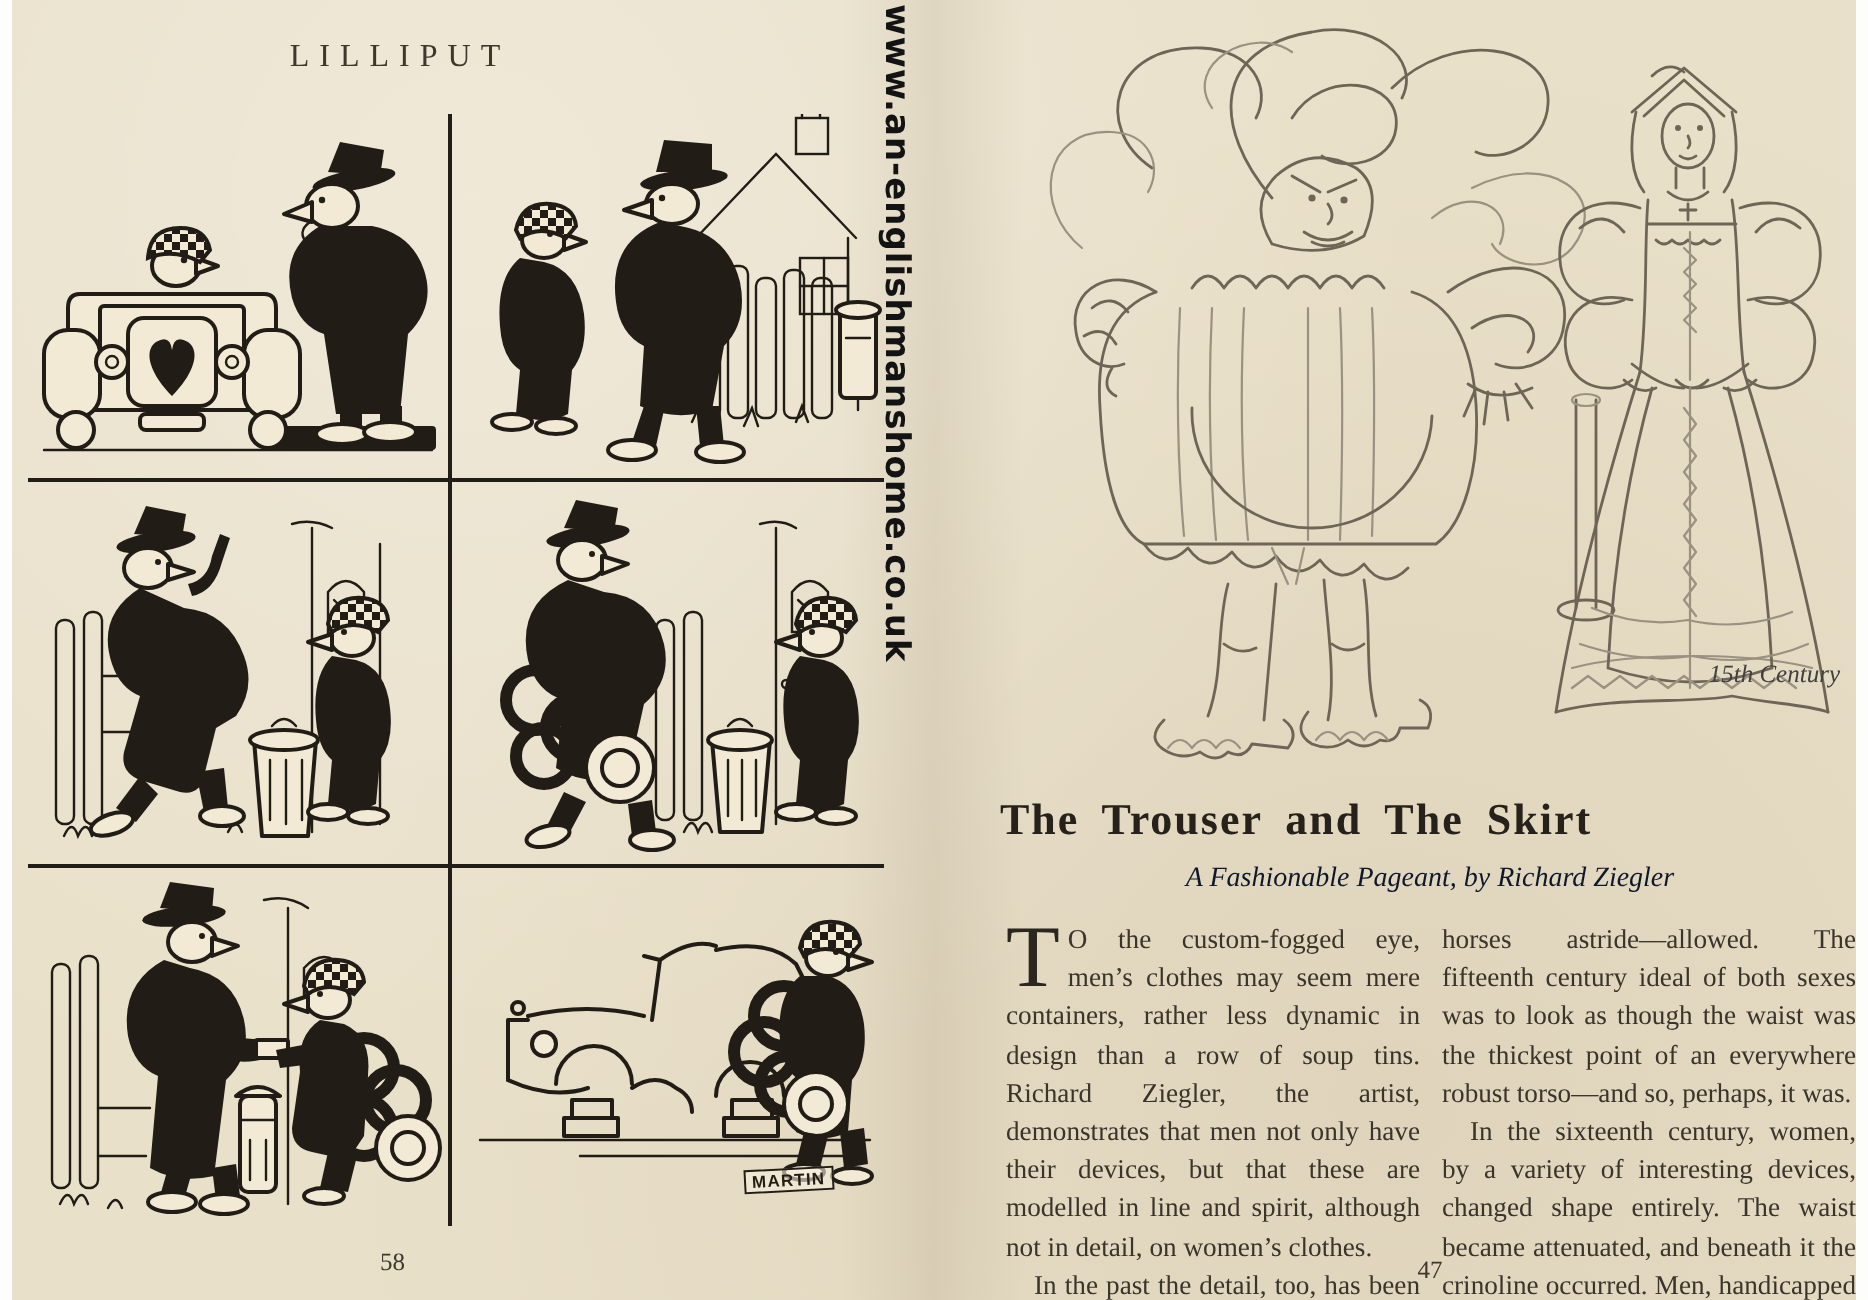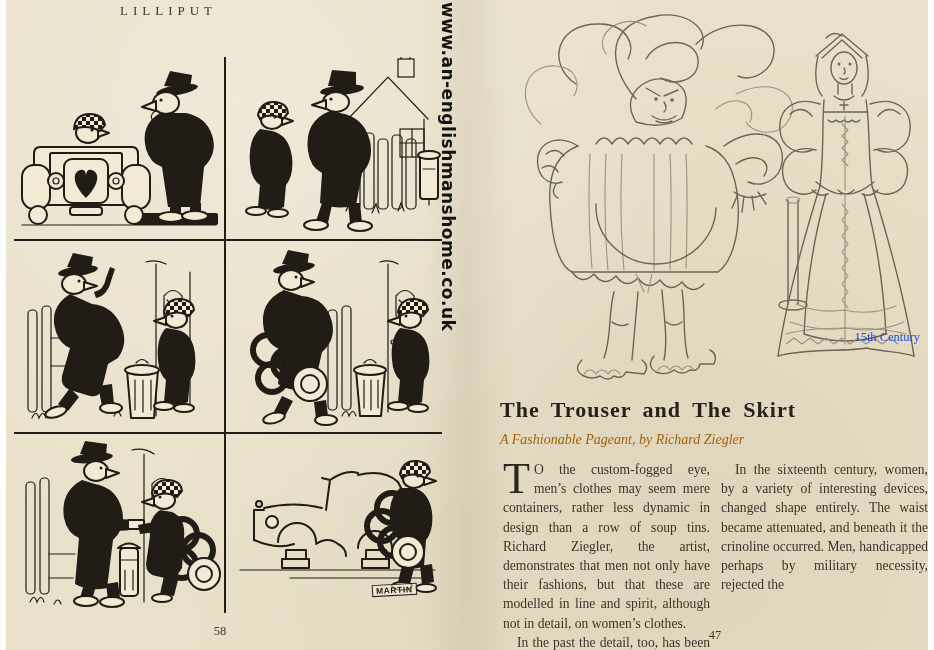--- a/index.html
+++ b/index.html
@@ -7,39 +7,39 @@
   body{background:#fdfdfb;position:relative;overflow:hidden;font-family:"Liberation Serif",serif;color:#352f25}
   .paper{position:absolute;left:6px;top:0;width:922px;height:650px;
     background-color:#e9e0c9;
     background-image:
       linear-gradient(90deg, rgba(0,0,0,0) 45%, rgba(110,92,60,.10) 50%, rgba(0,0,0,0) 55%),
       radial-gradient(circle at 25% 15%, rgba(255,255,255,.28), rgba(255,255,255,0) 55%),
       radial-gradient(circle at 75% 85%, rgba(150,128,88,.12), rgba(0,0,0,0) 60%);}
   .abs{position:absolute}
 
   
-  .lilliput-header{left:120px;top:3px;width:160px;font-size:13px;letter-spacing:5px;color:#3d372c}
+  .lilliput-header{left:120px;top:20px;width:160px;text-align:center;font-size:16px;letter-spacing:5px;color:#3d372c}
   .gridline{background:#221d16}
   .pagenum{font-size:12.5px;color:#3d372c}
   .signature{left:372px;top:584px;border:1.5px solid #221d16;padding:0 3px;font:700 8.5px "Liberation Sans",sans-serif;letter-spacing:.6px;transform:rotate(-3deg);color:#221d16;background:rgba(246,239,220,.6)}
 
   
   .ln{stroke:#211c15;stroke-width:2;fill:none;stroke-linecap:round;stroke-linejoin:round}
   .thin{stroke:#211c15;stroke-width:1.2;fill:none;stroke-linecap:round}
   .fl{fill:#211c15;stroke:none}
   .wh{fill:#f2ead4;stroke:#211c15;stroke-width:2;stroke-linejoin:round}
   .tire{stroke:#211c15;stroke-width:6;fill:none}
 
   
   .watermark{left:438px;top:2px;writing-mode:vertical-rl;font-family:"DejaVu Sans",sans-serif;font-weight:700;font-size:17px;color:#131313;letter-spacing:.5px}
 
   
-  .sketch-caption{left:820px;top:330px;width:100px;text-align:right;font-size:12.5px;color:#1d4ed8}
+  .sketch-caption{left:820px;top:330px;width:100px;text-align:right;font-style:italic;font-size:12.5px;color:#404040}
   .article-title{left:500px;top:397px;width:430px;font-size:22px;font-weight:700;letter-spacing:1px;word-spacing:5px;color:#26211a}
-  .article-subtitle{left:500px;top:432px;width:430px;font-style:italic;font-size:14px;color:#a16207}
+  .article-subtitle{left:500px;top:432px;width:430px;text-align:center;font-style:italic;font-size:14px;color:#0f172a}
   .columns{left:503px;top:460px;width:425px;display:flex;gap:11px}
   .col{width:207px;font-size:13.6px;line-height:19.2px;text-align:justify;color:#3a342a}
   .col p{margin:0}
   .p-indent{text-indent:14px}
   .dropcap{float:left;font-size:44px;line-height:34px;padding:2px 4px 0 0;color:#2b261e}
 
   
   .sk{stroke:#6e6556;stroke-width:1.4;fill:none;stroke-linecap:round;stroke-linejoin:round}
   .sk2{stroke:#9a9180;stroke-width:1.1;fill:none;stroke-linecap:round;stroke-linejoin:round}
   .skf{fill:#6e6556;stroke:none}
@@ -306,21 +306,21 @@
     <circle class="tire" cx="164" cy="104" r="14"></circle>
     <circle class="wh" cx="178" cy="114" r="16"></circle>
     <circle class="ln" cx="178" cy="114" r="8"></circle>
     <path class="fl" d="M172,128 l-4,16 12,2 4,-16 z M190,128 l2,18 12,-2 -2,-18 z"></path>
     <ellipse class="wh" cx="172" cy="148" rx="10" ry="4"></ellipse>
     <ellipse class="wh" cx="196" cy="150" rx="10" ry="4"></ellipse>
   </g>
 </svg>
 
 <div class="abs signature">MARTIN</div>
-<div class="abs pagenum" style="left:190px;top:624px;width:60px;text-align:center">58</div>
+<div class="abs pagenum" style="left:190px;top:624px;width:60px;">58</div>
 
 <div class="abs watermark">www.an-englishmanshome.co.uk</div>
 
 <svg class="abs" style="left:486px;top:4px" width="444" height="382" viewBox="0 0 444 382">
   <g>
     <path class="sk" d="M150,95 C120,60 120,20 170,12 C200,6 225,25 215,45"></path>
     <path class="sk" d="M90,80 C60,60 70,18 115,20 C140,21 150,40 142,55"></path>
     <path class="sk2" d="M55,120 C30,100 35,60 70,62 C90,63 95,80 88,92"></path>
     <path class="sk" d="M210,40 C240,10 290,18 288,48 C287,68 265,78 252,72"></path>
     <path class="sk2" d="M250,90 C290,70 320,95 300,120 C288,134 265,128 260,118"></path>
@@ -375,21 +375,22 @@
   </g>
 </svg>
 
 <div class="abs sketch-caption">15th Century</div>
 
 <h1 class="abs article-title">The Trouser and The Skirt</h1>
 <div class="abs article-subtitle">A Fashionable Pageant, by Richard Ziegler</div>
 
 <div class="abs columns">
   <div class="col">
-    <p><span class="dropcap">T</span><span>O the custom-fogged eye, men’s clothes may seem mere containers, rather less dynamic in design than a row of soup tins.  Richard Ziegler, the artist, demonstrates that men not only have their fashions, but that these are modelled in line and spirit, although not in detail, on women’s clothes.</span></p>
+    <p><span class="dropcap">T</span><span>O the custom-fogged eye, men’s clothes may seem mere containers, rather less dynamic in design than a row of soup tins.  Richard Ziegler, the artist, demonstrates that men not only have their devices, but that these are modelled in line and spirit, although not in detail, on women’s clothes.</span></p>
     <p class="p-indent">In the past the detail, too, has been as similar as men’s physical limitations —and the male necessity of riding</p>
   </div>
   <div class="col">
+    <p>horses astride—allowed.  The fifteenth century ideal of both sexes was to look as though the waist was the thickest point of an everywhere robust torso—and so, perhaps, it was.</p>
     <p class="p-indent">In the sixteenth century, women, by a variety of interesting devices, changed shape entirely.  The waist became attenuated, and beneath it the crinoline occurred.  Men, handicapped perhaps by military necessity, rejected the</p>
   </div>
 </div>
 
 <div class="abs pagenum" style="left:690px;top:628px;width:50px;text-align:center">47</div>
 
 </body></html>

